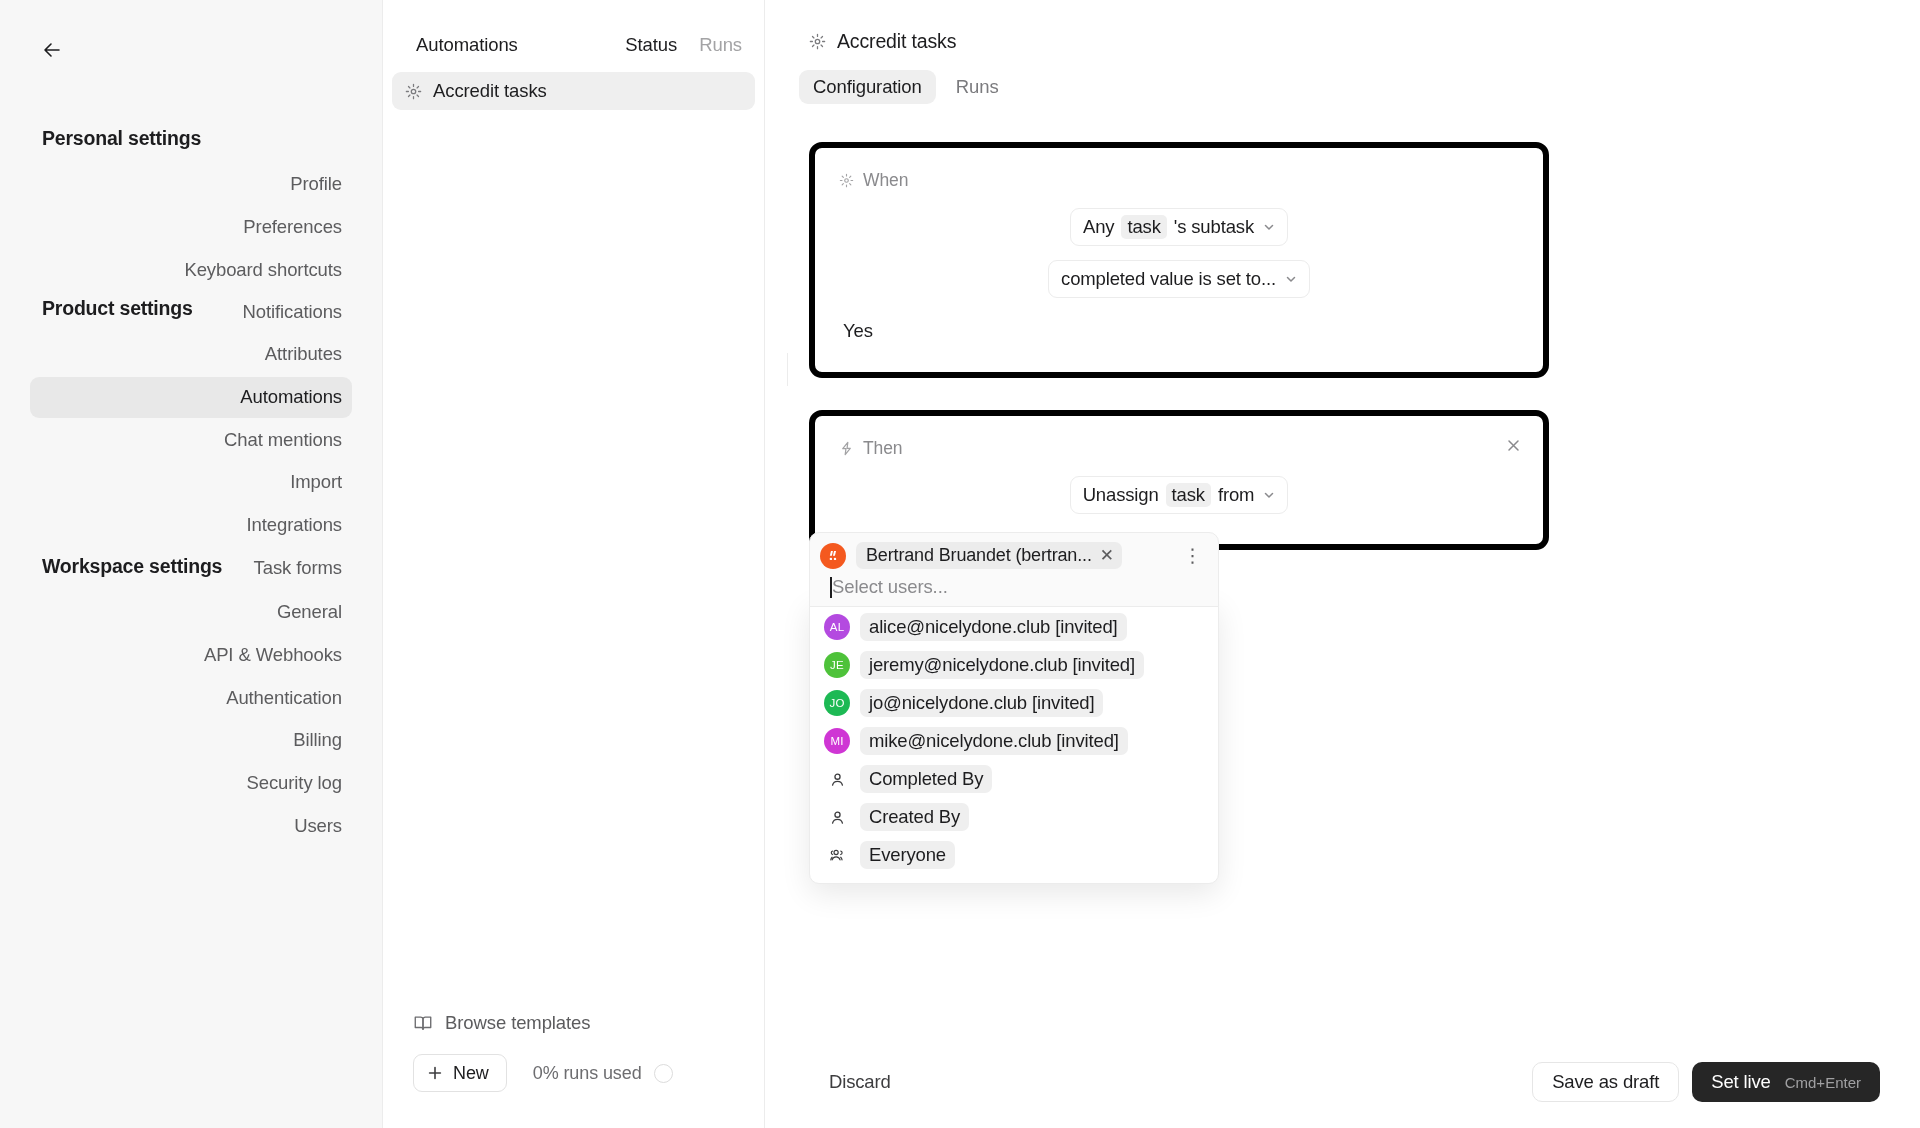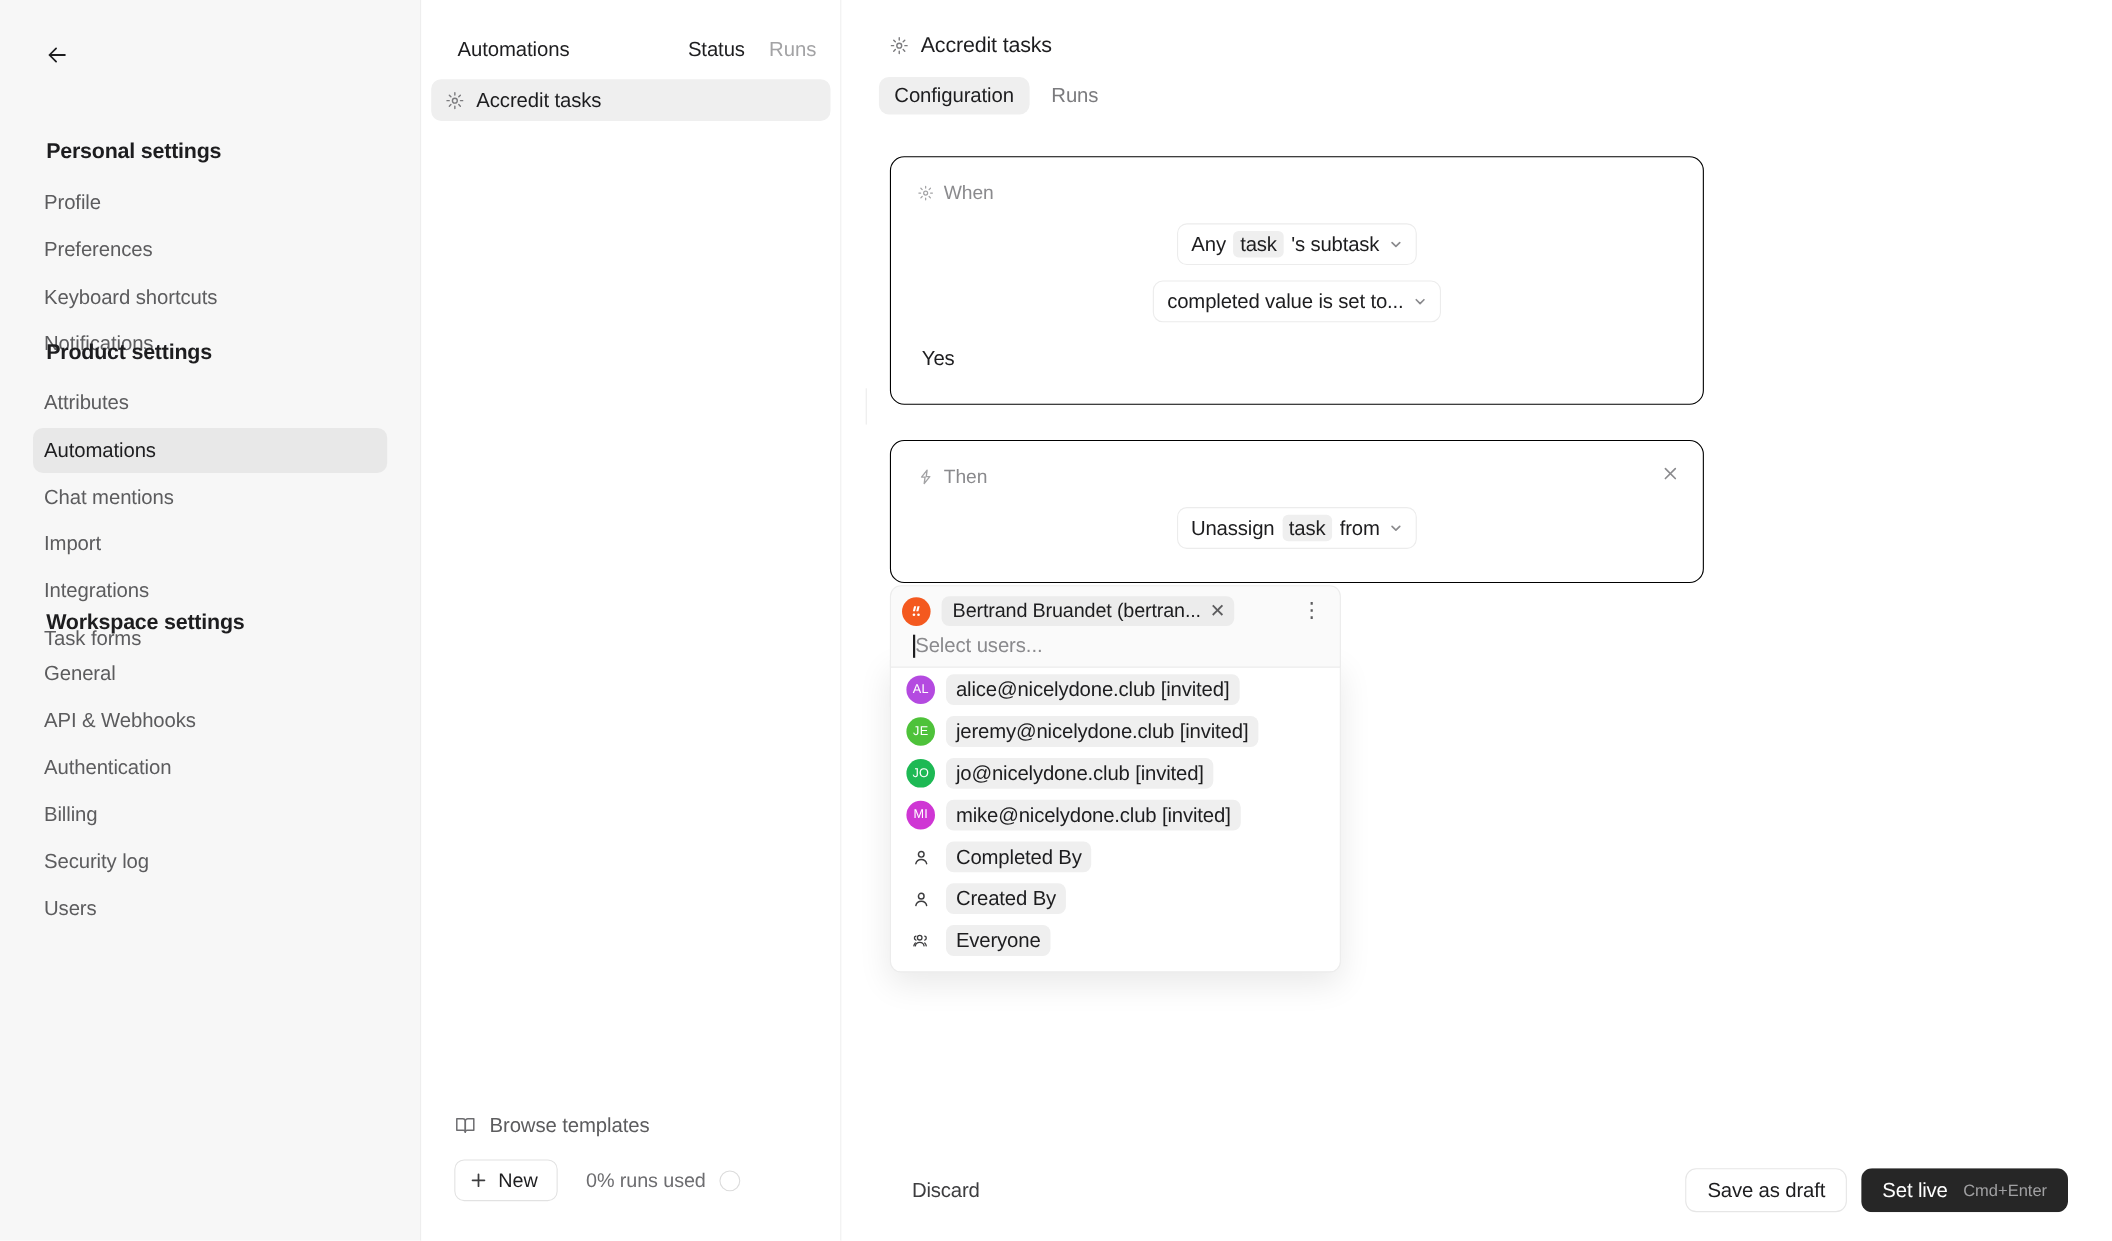--- a/index.html
+++ b/index.html
@@ -28,25 +28,25 @@
     border-radius: 8px; cursor: pointer;
   }
   .sb-group { margin-top: 0; }
   .sb-title {
     font-size: 19.5px; font-weight: 700; letter-spacing: -0.2px;
     color: #1d1d1f; padding: 0 2px; margin-bottom: 14px;
   }
   .sb-item {
     font-size: 18.5px; color: #5c5c5e; letter-spacing: -0.1px;
     padding: 7px 10px; margin: 0 -10px 2px -10px;
-    border-radius: 9px; cursor: pointer; line-height: 1.45;
+    border-radius: 9px; cursor: pointer; line-height: 1.45; text-align: right;
   }
   .sb-item.active { background: #e8e8e8; color: #1d1d1f; }
   .grp-personal { position: absolute; top: 127px; left: 40px; right: 40px; }
-  .grp-product  { position: absolute; top: 309px; left: 40px; right: 40px; }
+  .grp-product  { position: absolute; top: 297px; left: 40px; right: 40px; }
   .grp-workspace{ position: absolute; top: 555px; left: 40px; right: 40px; }
 
   
   .listcol {
     width: 382px; height: 1128px;
     background: #ffffff;
     border-right: 1px solid #ececec;
     position: relative;
     flex: 0 0 382px;
   }
@@ -95,21 +95,21 @@
   .tabs { display: flex; gap: 6px; margin-top: 17px; margin-left: -10px; }
   .tab {
     font-size: 18.5px; padding: 6px 14px; border-radius: 9px;
     color: #7b7b7e; cursor: pointer; letter-spacing: -0.1px;
   }
   .tab.active { background: #efefef; color: #1d1d1f; }
 
   .canvas { position: relative; padding: 38px 0 0 44px; }
 
   .card {
-    border: 1px solid #000000; border-radius: 13px;
+    border: 6px solid #000000; border-radius: 13px;
     width: 740px; background: #fff; position: relative;
   }
   .card-when { padding: 22px 24px 30px 24px; min-height: 153px; }
   .card-then { padding: 22px 24px 30px 24px; min-height: 130px; margin-top: 32px; }
   .card-label {
     display: flex; align-items: center; gap: 9px;
     font-size: 17.5px; color: #8a8a8d; margin-bottom: 17px; letter-spacing: -0.1px;
   }
   .connector {
     position: absolute; left: 22px; top: 249px;

